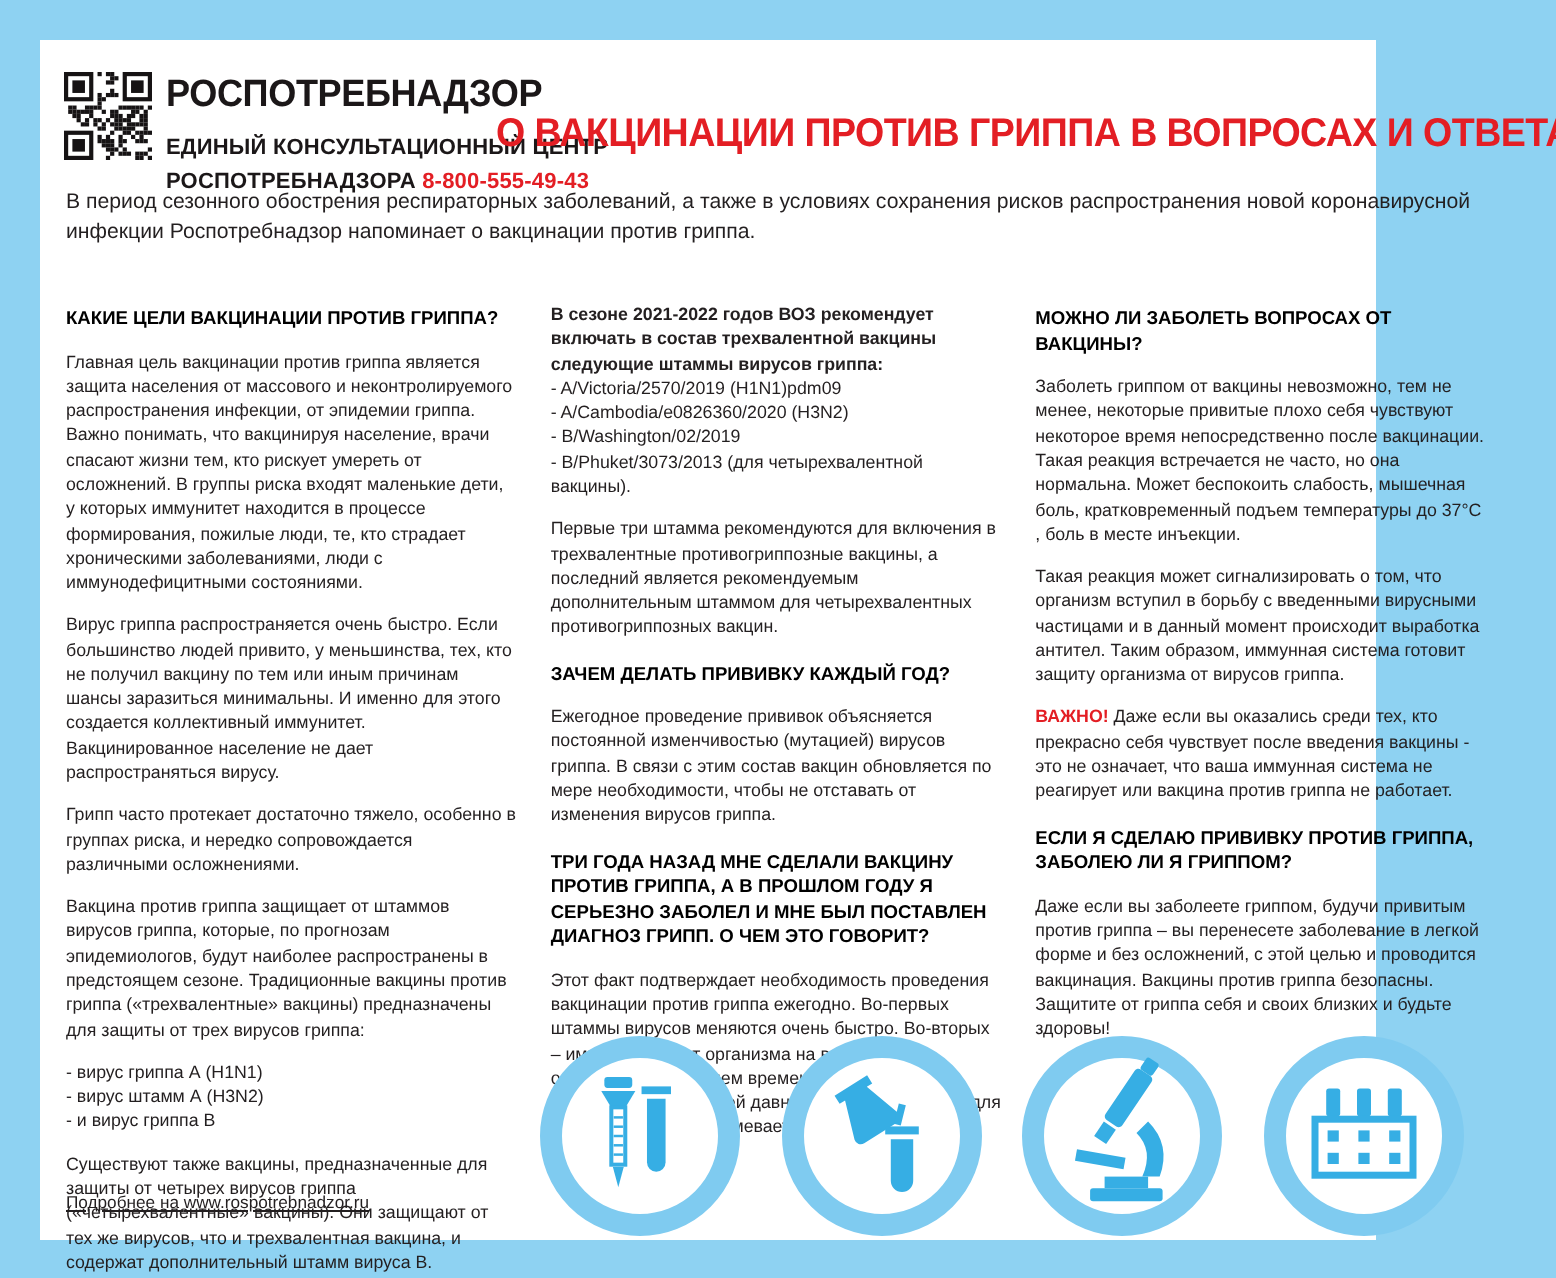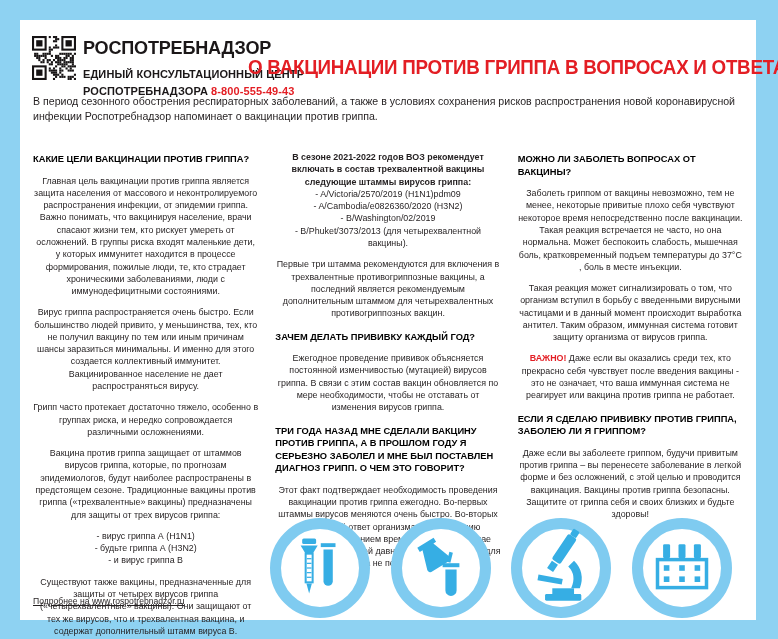--- a/index.html
+++ b/index.html
@@ -11,21 +11,21 @@
   }
   *{box-sizing:border-box;margin:0;padding:0;}
   html,body{width:778px;height:639px;}
   body{
     background:var(--frame-blue);
     font-family:"Liberation Sans", sans-serif;
     position:relative;
     overflow:hidden;
   }
   .page{
-    position:absolute;left:20px;top:20px;width:736px;height:600px;
+    position:absolute;left:20px;top:20px;width:668px;height:600px;
     background:#ffffff;
   }
   
   .qr{position:absolute;left:12px;top:16px;width:44px;height:44px;}
   .brand{position:absolute;left:63px;top:17px;}
   .brand-name{
     font-size:19px;font-weight:bold;color:#1b1718;letter-spacing:-0.2px;
     transform:scaleX(.95);transform-origin:left;white-space:nowrap;
   }
   .brand-sub{
@@ -51,21 +51,20 @@
   }
   .col{min-width:0;}
   .q{
     font-size:9.3px;font-weight:bold;color:#000;
     line-height:1.35;margin:11px 0 9px;
   }
   .q.first{margin-top:2px;}
   .col p{
     font-size:8.9px;line-height:1.38;color:var(--ink);
     margin:0 0 9px;
-    text-align:center;
   }
   .col p.tight{margin:0;}
   .lead{font-weight:bold;color:#000;}
   .imp{color:var(--red);font-weight:bold;}
   
   .icons-row{
     position:absolute;left:250px;bottom:2px;width:462px;
     display:flex;justify-content:space-between;align-items:flex-end;
   }
   .icon-circle{
@@ -242,21 +241,21 @@
 
   <div class="columns">
 
     <div class="col">
       <div class="q first">КАКИЕ ЦЕЛИ ВАКЦИНАЦИИ ПРОТИВ ГРИППА?</div>
       <p>Главная цель вакцинации против гриппа является защита населения от массового и неконтролируемого распространения инфекции, от эпидемии гриппа. Важно понимать, что вакцинируя население, врачи спасают жизни тем, кто рискует умереть от осложнений. В группы риска входят маленькие дети, у которых иммунитет находится в процессе формирования, пожилые люди, те, кто страдает хроническими заболеваниями, люди с иммунодефицитными состояниями.</p>
       <p>Вирус гриппа распространяется очень быстро. Если большинство людей привито, у меньшинства, тех, кто не получил вакцину по тем или иным причинам шансы заразиться минимальны. И именно для этого создается коллективный иммунитет. Вакцинированное население не дает распространяться вирусу.</p>
       <p>Грипп часто протекает достаточно тяжело, особенно в группах риска, и нередко сопровождается различными осложнениями.</p>
       <p>Вакцина против гриппа защищает от штаммов вирусов гриппа, которые, по прогнозам эпидемиологов, будут наиболее распространены в предстоящем сезоне. Традиционные вакцины против гриппа («трехвалентные» вакцины) предназначены для защиты от трех вирусов гриппа:</p>
       <p class="tight">- вирус гриппа А (H1N1)</p>
-      <p class="tight">- будьте гриппа А (H3N2)</p>
+      <p class="tight">- вирус штамм А (H3N2)</p>
       <p>- и вирус гриппа В</p>
       <p>Существуют также вакцины, предназначенные для защиты от четырех вирусов гриппа («четырехвалентные» вакцины). Они защищают от тех же вирусов, что и трехвалентная вакцина, и содержат дополнительный штамм вируса В.</p>
     </div>
 
     <div class="col">
       <p class="lead" style="margin-bottom:0;">В сезоне 2021-2022 годов ВОЗ рекомендует включать в состав трехвалентной вакцины следующие штаммы вирусов гриппа:</p>
       <p class="tight">- A/Victoria/2570/2019 (H1N1)pdm09</p>
       <p class="tight">- A/Cambodia/e0826360/2020 (H3N2)</p>
       <p class="tight">- B/Washington/02/2019</p>
       <p>- B/Phuket/3073/2013 (для четырехвалентной вакцины).</p>

